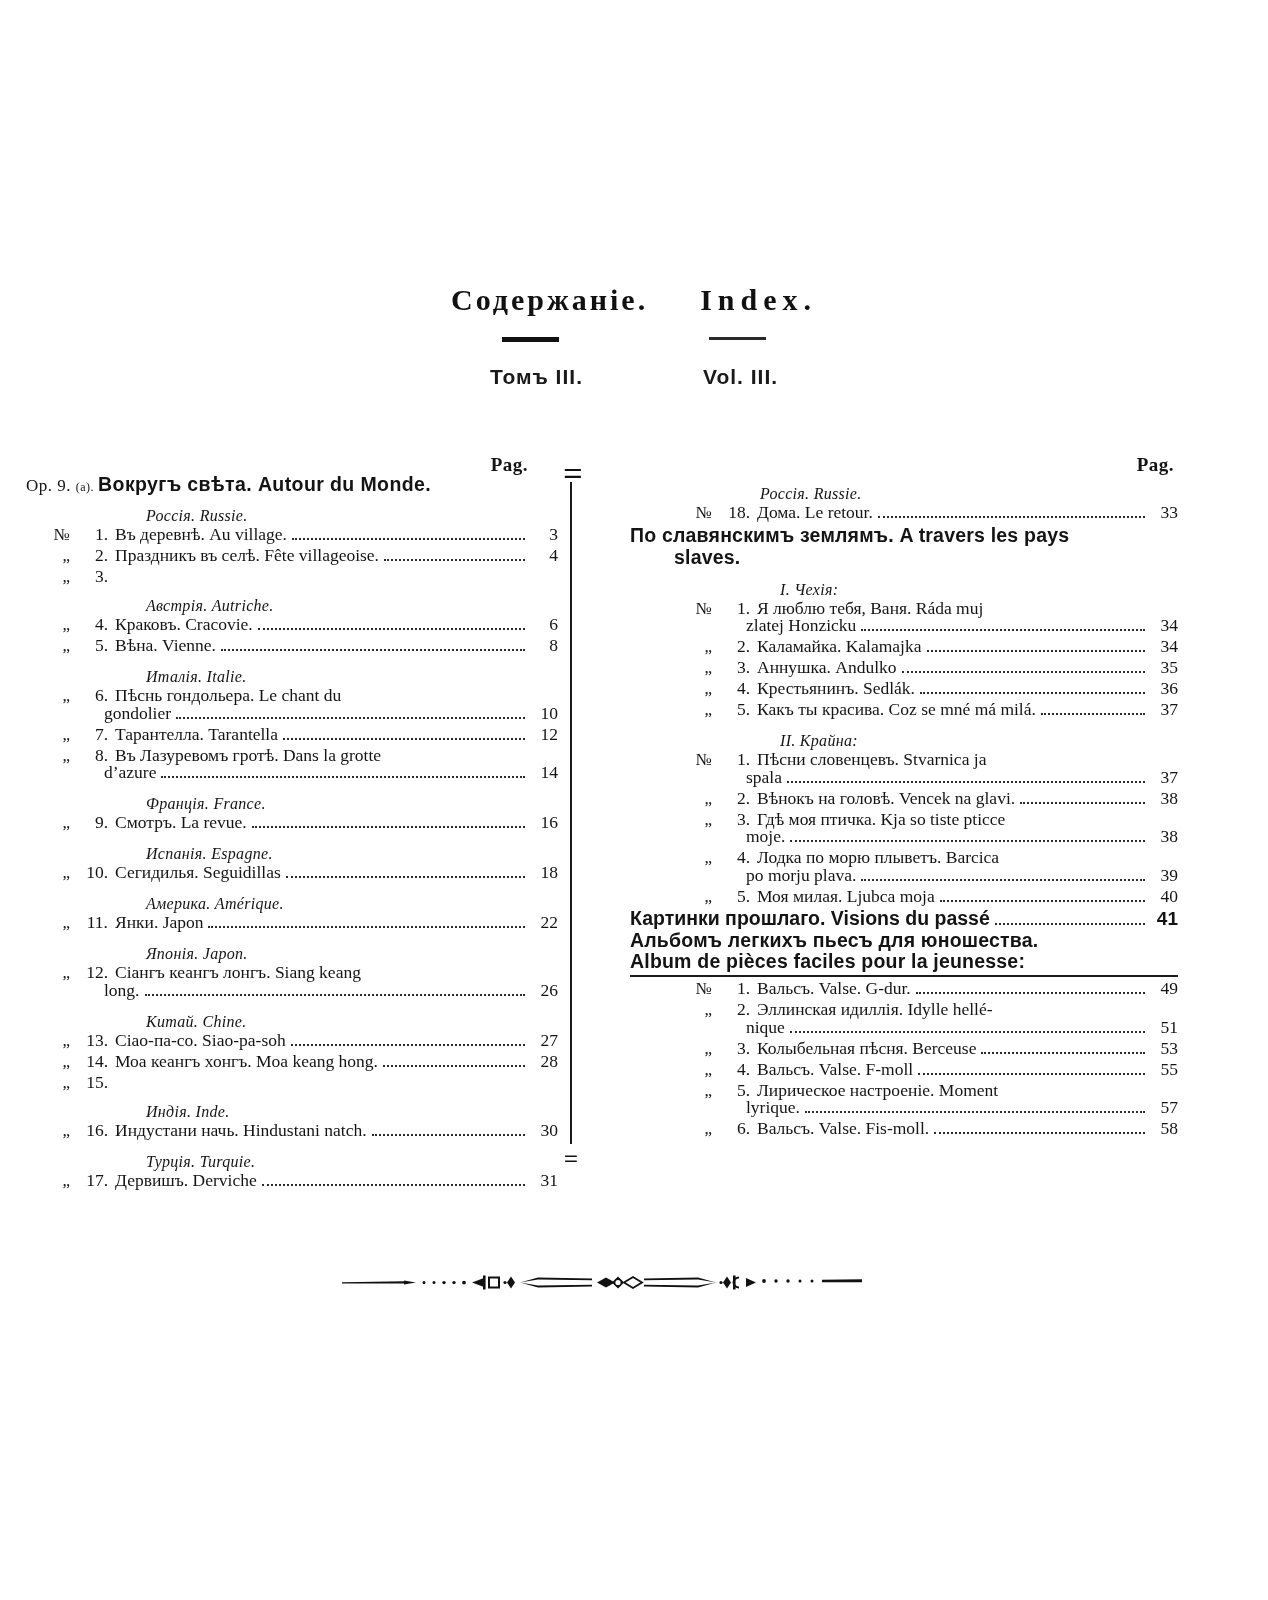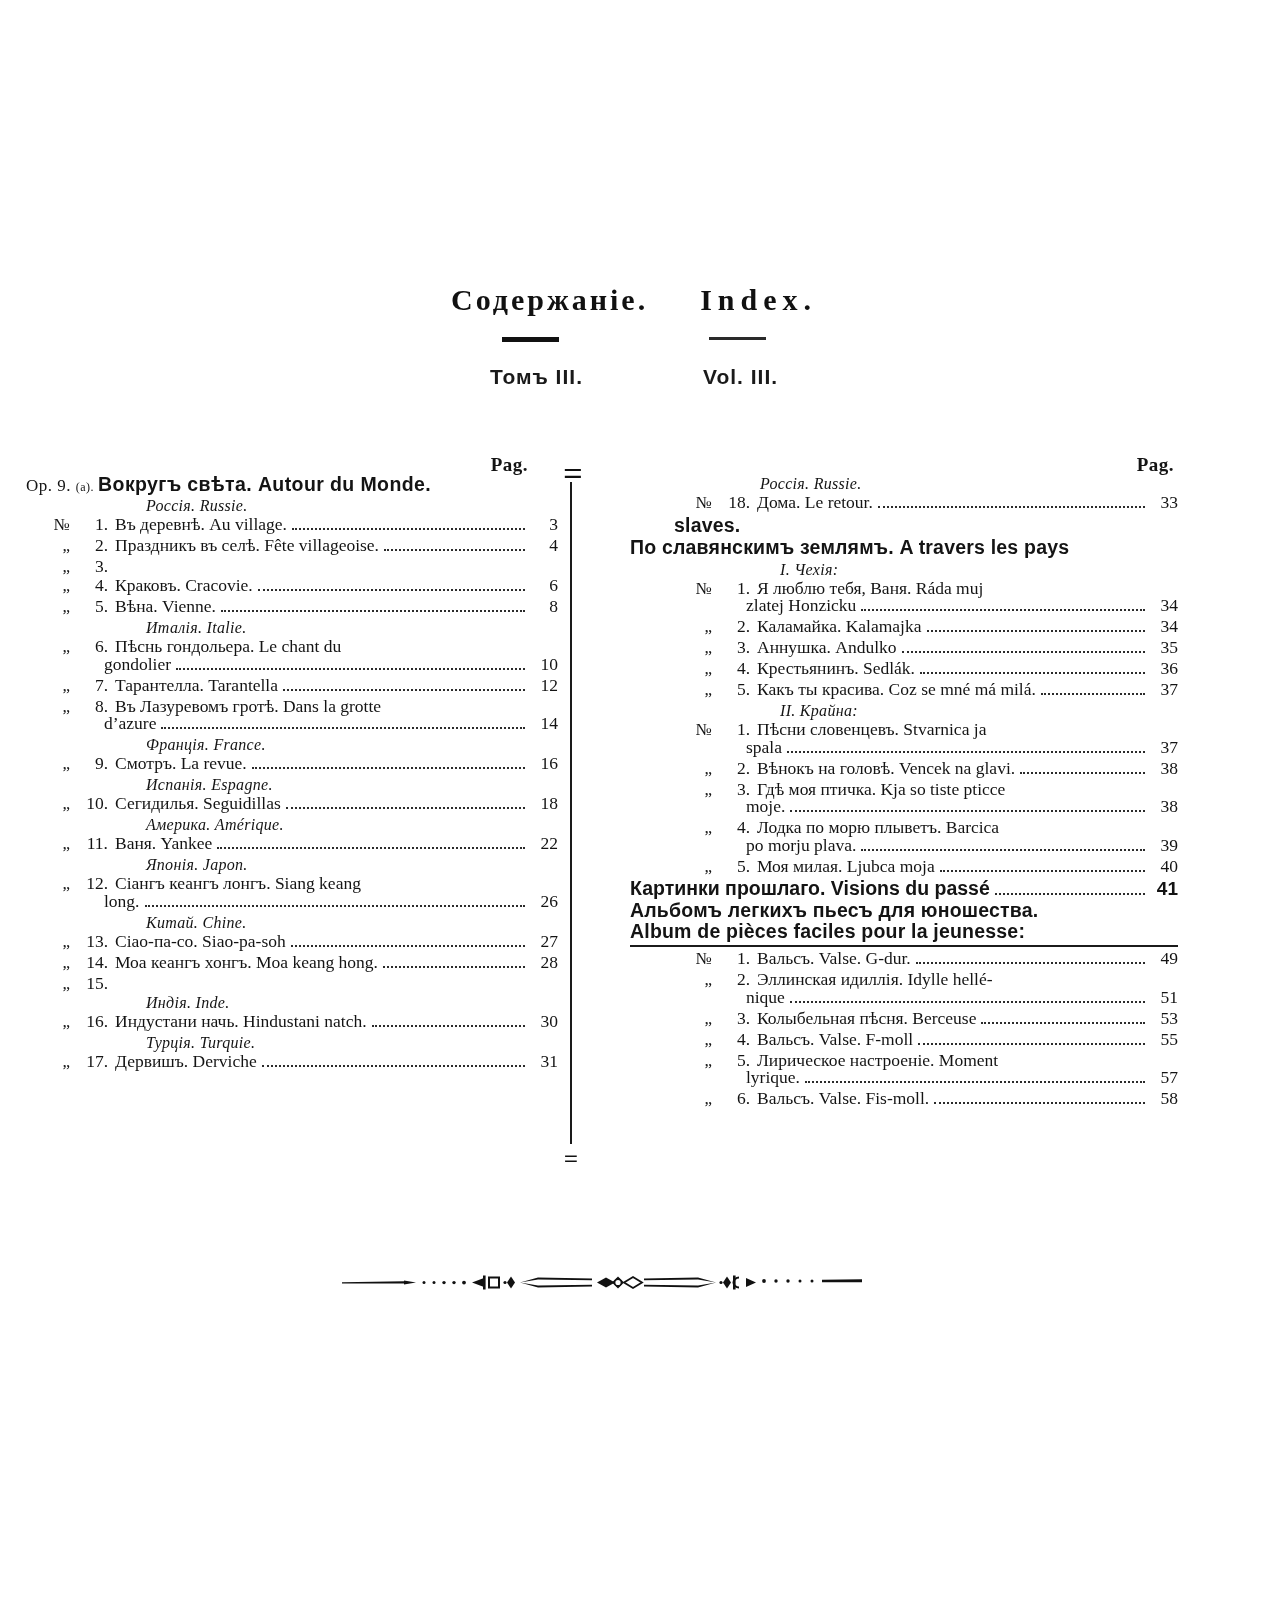--- a/index.html
+++ b/index.html
@@ -189,21 +189,21 @@
     display: flex;
     align-items: flex-start;
     padding-left: 78px;
   }
 
   
   .region {
     font-style: italic;
     font-size: 16px;
     padding-left: 120px;
-    margin: 3px 0 2px 0;
+    margin: 13px 0 2px 0;
     letter-spacing: .3px;
   }
 
   
   .op-head {
     display: flex;
     align-items: baseline;
     margin-bottom: 1px;
   }
   .op-label {
@@ -311,20 +311,21 @@
           <span class="leader" style="min-width:4px"></span>
           <span class="e-page">4</span>
         </span>
       </div>
 
       <div class="entry">
         <span class="e-no">„</span>
         <span class="e-num">3.</span>
       </div>
 
+      <div class="region">Австрія. Autriche.</div>
 
       <div class="entry">
         <span class="e-no">„</span>
         <span class="e-num">4.</span>
         <span class="e-body">
           <span class="e-text">Краковъ. Cracovie.</span>
           <span class="leader"></span>
           <span class="e-page">6</span>
         </span>
       </div>
@@ -408,21 +409,21 @@
           <span class="e-page">18</span>
         </span>
       </div>
 
       <div class="region">Америка. Amérique.</div>
 
       <div class="entry">
         <span class="e-no">„</span>
         <span class="e-num">11.</span>
         <span class="e-body">
-          <span class="e-text">Ваня. Yankee</span>
+          <span class="e-text">Янки. Japon</span>
           <span class="leader"></span>
           <span class="e-page">22</span>
         </span>
       </div>
 
       <div class="region">Японія. Japon.</div>
 
       <div class="entry wrap">
         <div class="line1">
           <span class="e-no">„</span>
@@ -500,22 +501,22 @@
       <div class="entry">
         <span class="e-no" style="width:82px;flex:0 0 82px">№</span>
         <span class="e-num">18.</span>
         <span class="e-body">
           <span class="e-text">Дома. Le retour.</span>
           <span class="leader"></span>
           <span class="e-page">33</span>
         </span>
       </div>
 
+      <div class="sans-head">По славянскимъ землямъ. A travers les pays</div>
       <div class="sans-head indent2">slaves.</div>
-      <div class="sans-head">По славянскимъ землямъ. A travers les pays</div>
 
       <div class="region" style="padding-left:150px">I. Чехія:</div>
 
       <div class="entry wrap">
         <div class="line1">
           <span class="e-no" style="width:82px;flex:0 0 82px">№</span>
           <span class="e-num">1.</span>
           <span class="e-body-wide" style="padding-right:30px">
             <span>Я люблю тебя, Ваня.  Ráda  muj</span>
           </span>

